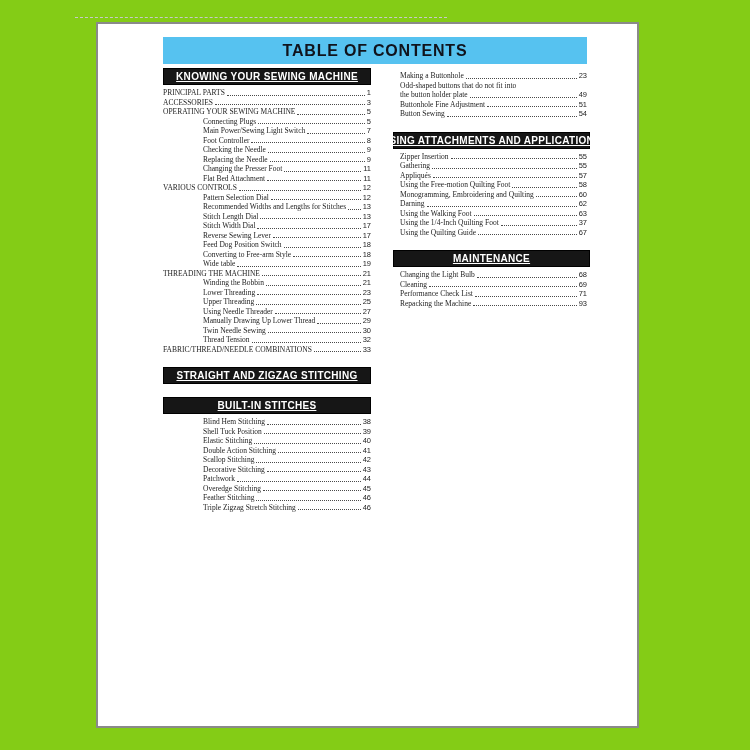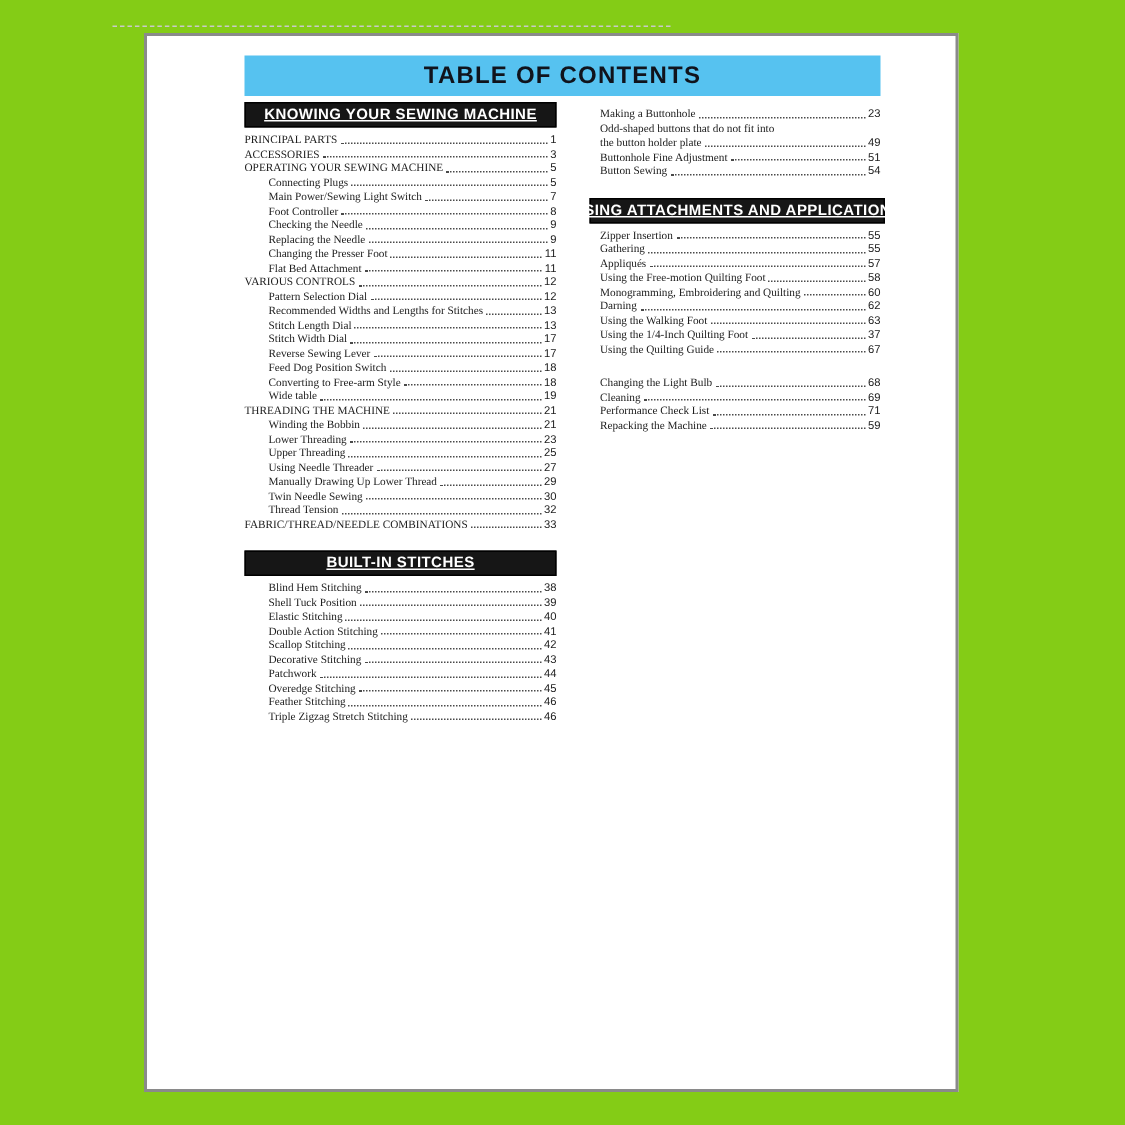--- a/index.html
+++ b/index.html
@@ -30,21 +30,21 @@
   .toc-section + .toc-section{margin-top:13px;text-align:center;}
   .section-bar{height:17px;background:var(--bar-black);border:1px solid #000;
     display:flex;align-items:center;justify-content:center;}
   .section-bar-label{color:#ffffff;font-size:10px;font-weight:bold;letter-spacing:0.3px;white-space:nowrap;text-decoration:underline;}
 
   .entries{margin-top:3px;}
   .col-right .entries{padding-left:7px;padding-right:3px;}
 
   .entry{display:flex;align-items:flex-end;min-height:9.5px;font-size:7.5px;
     line-height:9.5px;white-space:nowrap;}
-  .entry.lvl1{margin-left:16px;}
+  .entry.lvl1{margin-left:40px;}
   .entry .lbl{white-space:nowrap;font-family:Liberation Serif, serif;}
   .entry .dots{flex:1;border-bottom:1px dotted #4a4a4a;margin:0 2px;align-self:flex-end;margin-bottom:2px;min-width:6px;}
   .entry .pg{white-space:nowrap;}
 </style>
 </head>
 <body>
 
 <div class="canvas">
   <div class="artifact-line"></div>
 
@@ -223,20 +223,23 @@
 
   <div class="entry">
     <span class="lbl">FABRIC/THREAD/NEEDLE COMBINATIONS</span>
     <span class="dots"></span>
     <span class="pg">33</span>
   </div>
 </div>
   </section>
 
   <section class="toc-section">
+    <div class="section-bar">
+      <span class="section-bar-label">STRAIGHT AND ZIGZAG STITCHING</span>
+    </div>
   </section>
 
   <section class="toc-section">
     <div class="section-bar">
       <span class="section-bar-label">BUILT-IN STITCHES</span>
     </div>
     <div class="entries">
   <div class="entry lvl1">
     <span class="lbl">Blind Hem Stitching</span>
     <span class="dots"></span>
@@ -388,20 +391,23 @@
 
   <div class="entry">
     <span class="lbl">Using the Quilting Guide</span>
     <span class="dots"></span>
     <span class="pg">67</span>
   </div>
 </div>
   </section>
 
   <section class="toc-section">
+    <div class="section-bar">
+      <span class="section-bar-label">MAINTENANCE</span>
+    </div>
     <div class="entries">
   <div class="entry">
     <span class="lbl">Changing the Light Bulb</span>
     <span class="dots"></span>
     <span class="pg">68</span>
   </div>
 
   <div class="entry">
     <span class="lbl">Cleaning</span>
     <span class="dots"></span>
@@ -410,20 +416,20 @@
 
   <div class="entry">
     <span class="lbl">Performance Check List</span>
     <span class="dots"></span>
     <span class="pg">71</span>
   </div>
 
   <div class="entry">
     <span class="lbl">Repacking the Machine</span>
     <span class="dots"></span>
-    <span class="pg">59</span>
+    <span class="pg">93</span>
   </div>
 </div>
   </section>
 
 </div>
   </div>
 </div>
 
 </body></html>

